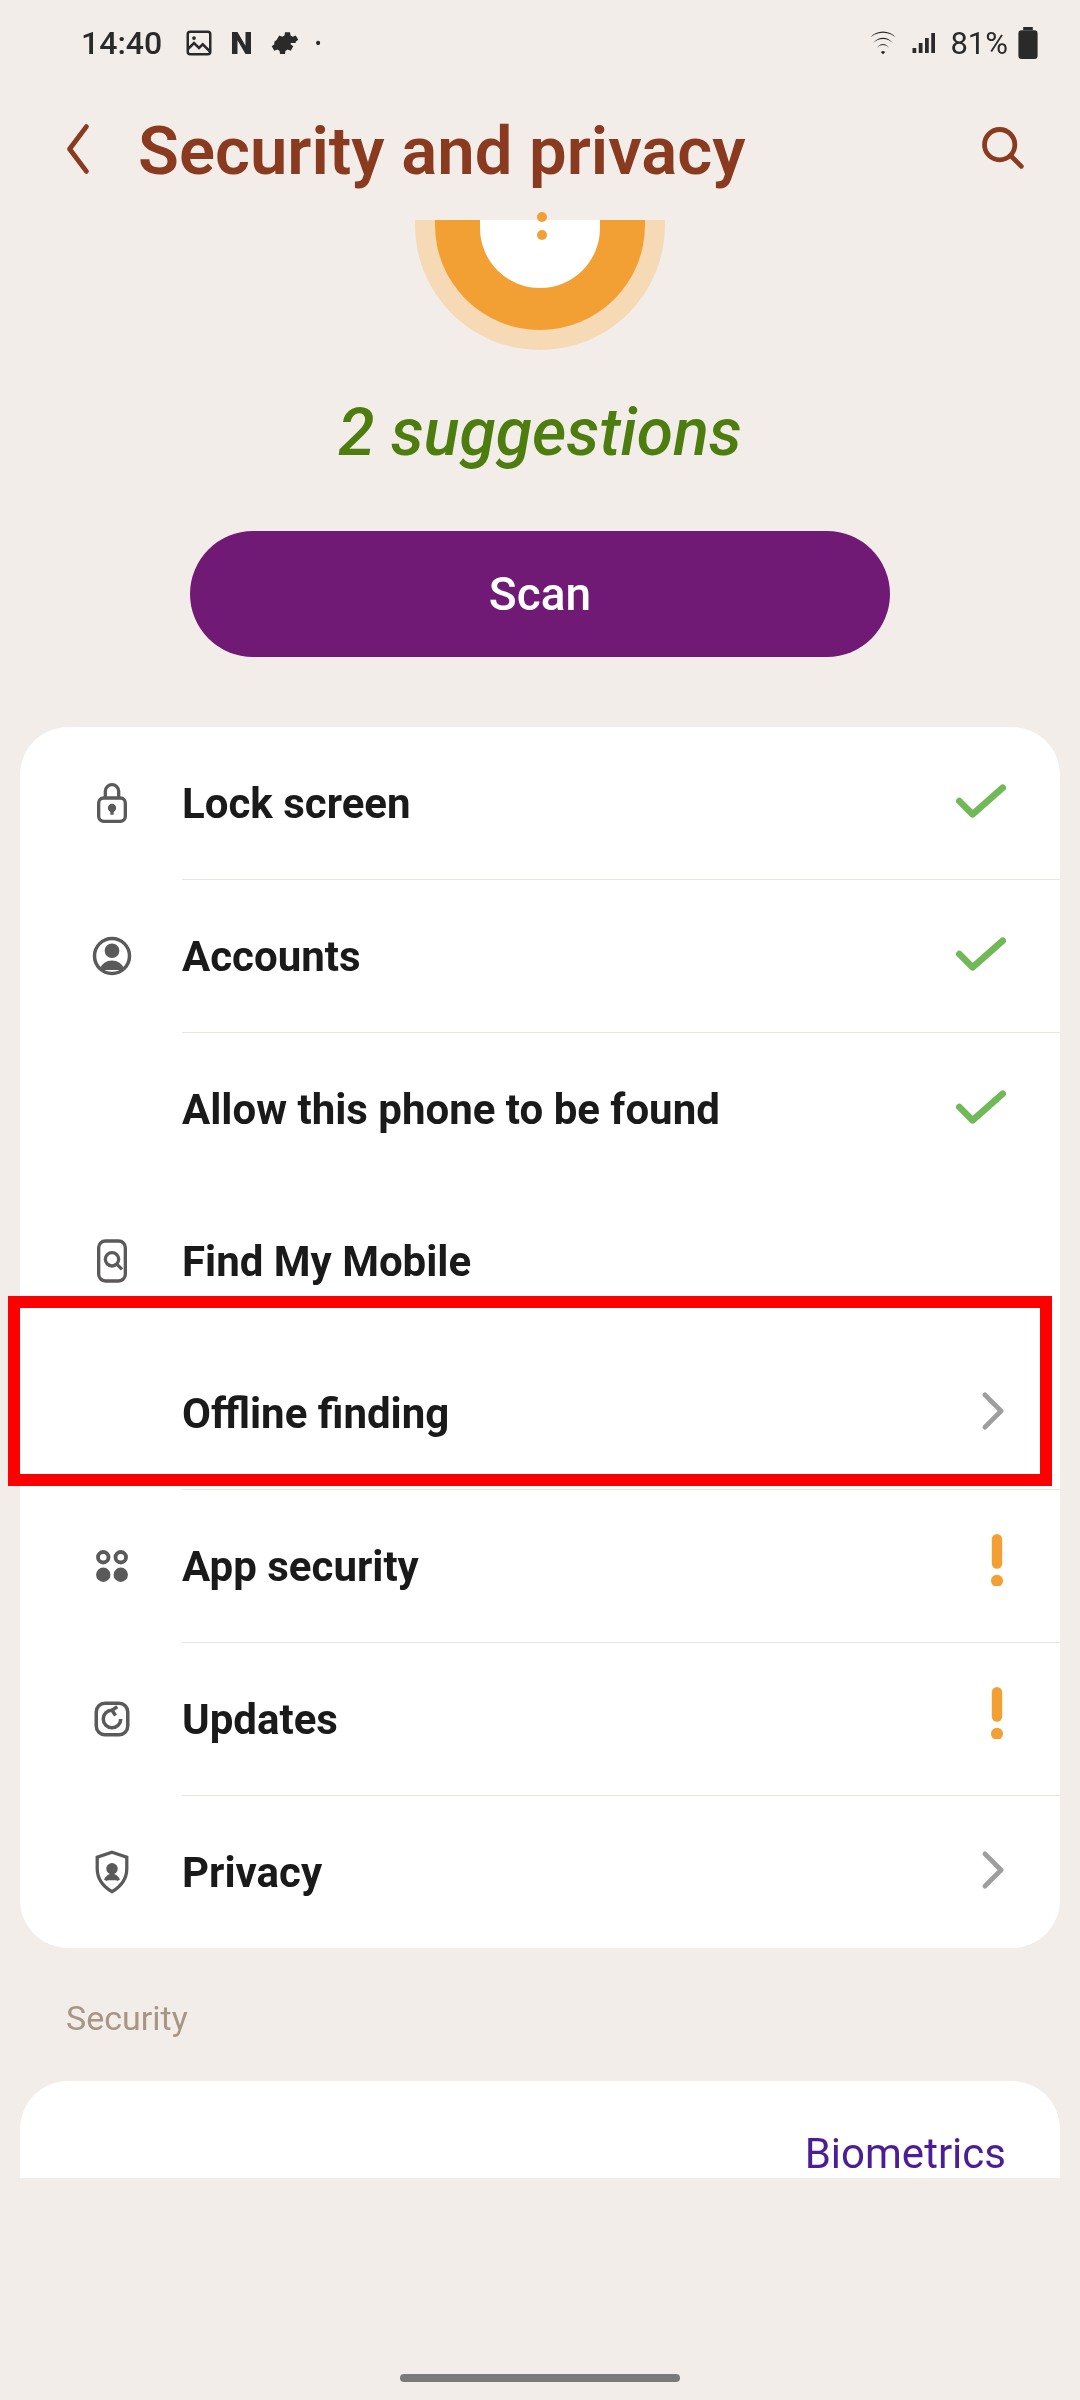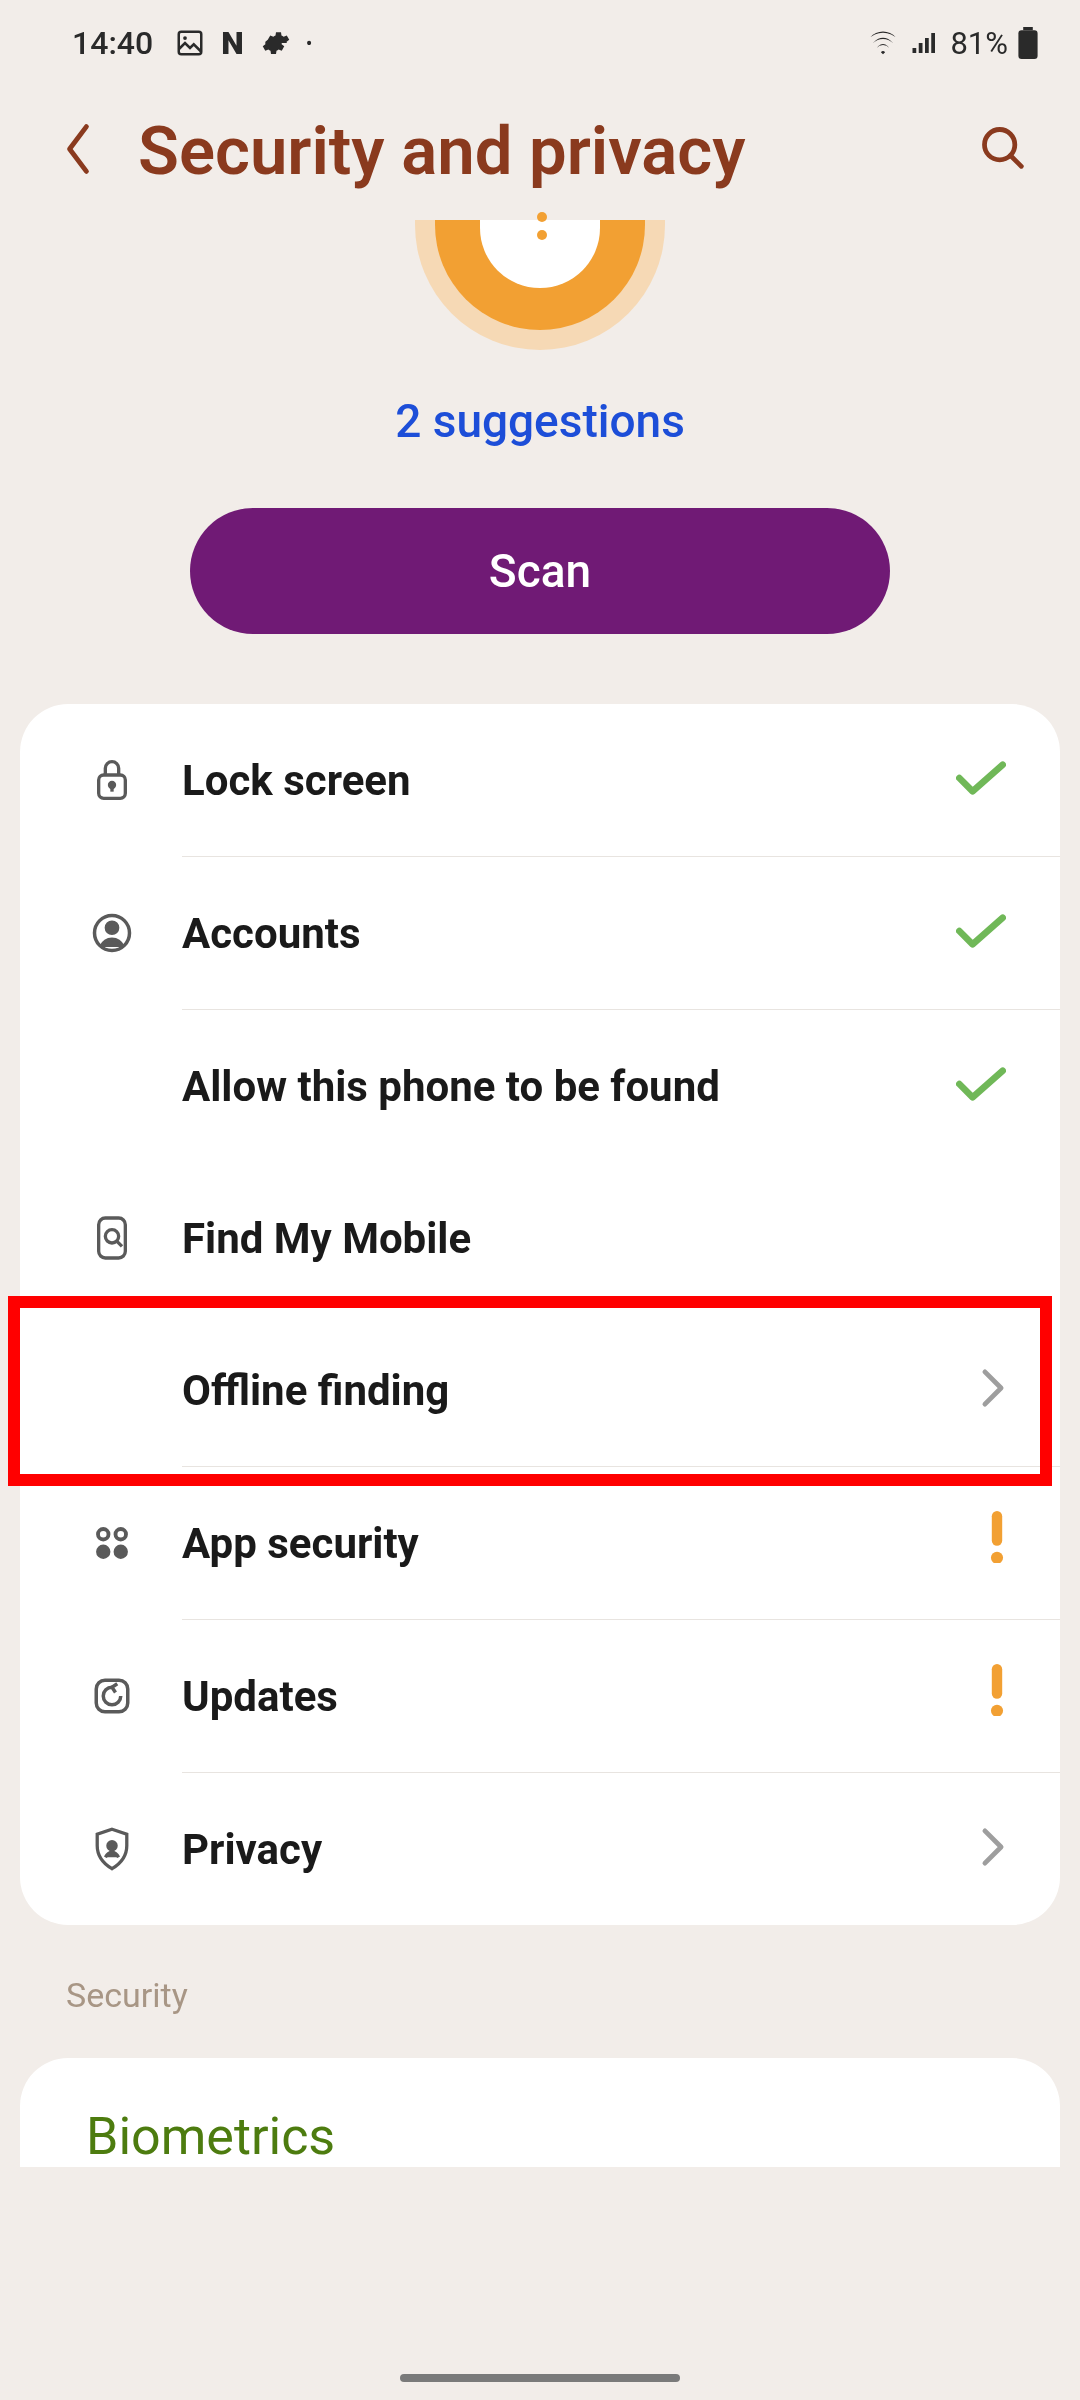--- a/index.html
+++ b/index.html
@@ -15,20 +15,21 @@
       position: relative;
       overflow: hidden;
     }
     .status-bar {
       display: flex;
       justify-content: space-between;
       align-items: center;
       padding: 24px 42px 20px 72px;
       font-size: 32px;
       color: #2a2a2a;
+      margin-left: 9px;
     }
     .status-left {
       display: flex;
       align-items: center;
       gap: 16px;
     }
     .status-right {
       display: flex;
       align-items: center;
       gap: 10px;
@@ -102,24 +103,25 @@
     .shield-dot2 {
       position: absolute;
       left: 122px;
       top: 10px;
       width: 10px;
       height: 10px;
       background: #f2a033;
       border-radius: 50%;
     }
     .suggestion-title {
-      font-size: 46px;
+      font-size: 66px;
       font-weight: 500;
-      color: #1d4ed8;
+      color: #4d7c0f;
       margin-bottom: 60px;
+      font-style: italic;
     }
     .scan-btn {
       display: inline-block;
       background: #701a75;
       color: #ffffff;
       font-size: 46px;
       font-weight: 500;
       padding: 36px 0;
       width: 700px;
       border-radius: 70px;
@@ -201,23 +203,24 @@
       margin: 0 20px;
       overflow: hidden;
     }
     .list-item2 {
       display: flex;
       align-items: center;
       padding: 48px 54px 0 66px;
       cursor: pointer;
     }
     .list-item2-label {
-      font-size: 52px;
-      color: #4d7c0f;
+      font-size: 42px;
+      color: #4c1d95;
       flex: 1;
+      text-align: right;
     }
     .home-indicator {
       position: absolute;
       bottom: 18px;
       left: 50%;
       transform: translateX(-50%);
       width: 280px;
       height: 8px;
       background: #7a7a7a;
       border-radius: 4px;

